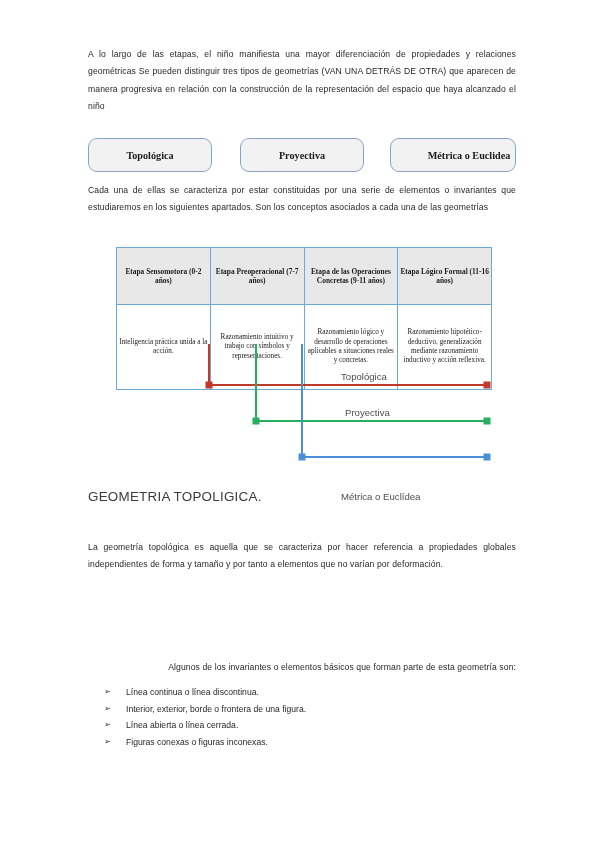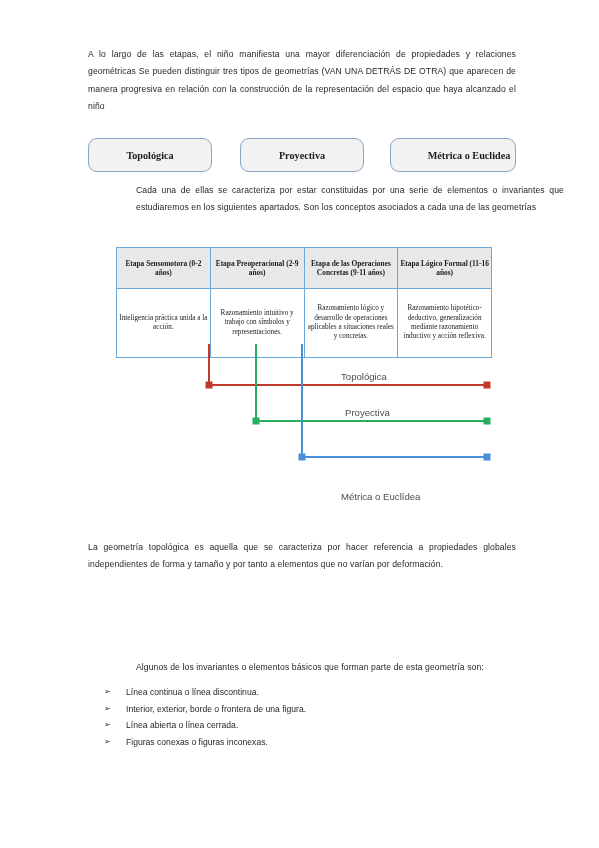--- a/index.html
+++ b/index.html
@@ -15,21 +15,21 @@
 
   
   .para{
     position:absolute;
     font-size:8.6px;
     line-height:17.4px;
     text-align:justify;
     color:#231f20;
     letter-spacing:.1px;
   }
-  .para.nojust{text-align:left;margin-left:48px;}
+  .para.nojust{text-align:right;}
 
   
   .pill{
     position:absolute;
     height:34px;
     border:1.1px solid #8aa4c8;
     border-radius:9px;
     background:#f2f2f2;
     display:flex;align-items:center;justify-content:center;
     font-family:"Liberation Serif", serif;
@@ -46,21 +46,21 @@
     width:376px;
     border-collapse:collapse;
     table-layout:fixed;
     font-family:"Liberation Serif", serif;
     color:#1a1a1a;
   }
   .etapas-table th,.etapas-table td{
     border:1px solid #6aa9d8;
     text-align:center;
     vertical-align:middle;
-    padding:4px 2px;
+    padding:12px 2px;
   }
   .etapas-table th{
     background:#e8e8e8;
     font-size:7.4px;
     line-height:9.4px;
     font-weight:bold;
     height:32px;
   }
   .etapas-table td{
     background:#ffffff;
@@ -122,27 +122,27 @@
   <div class="pill" style="left:88px;top:138px;width:124px;">
     <span>Topológica</span>
   </div>
   <div class="pill" style="left:240px;top:138px;width:124px;">
     <span>Proyectiva</span>
   </div>
   <div class="pill" style="left:390px;top:138px;width:126px;padding-left:32px;">
     <span>Métrica o Euclidea</span>
   </div>
 
-  <div class="para" style="left:88px;top:182px;width:428px;margin-left:48px;">Cada una de ellas se caracteriza por estar constituidas por una serie de elementos o invariantes que estudiaremos en los siguientes apartados. Son los conceptos asociados a cada una de las geometrías</div>
+  <div class="para" style="left:88px;top:182px;width:428px;">Cada una de ellas se caracteriza por estar constituidas por una serie de elementos o invariantes que estudiaremos en los siguientes apartados. Son los conceptos asociados a cada una de las geometrías</div>
 
   <table class="etapas-table">
     <thead>
       <tr>
         <th>Etapa Sensomotora (0-2 años)</th>
-        <th>Etapa Preoperacional (2-9 años)</th>
+        <th>Etapa Preoperacional (7-7 años)</th>
         <th>Etapa de las Operaciones Concretas (9-11 años)</th>
         <th>Etapa Lógico Formal (11-16 años)</th>
       </tr>
     </thead>
     <tbody>
       <tr>
         <td>Inteligencia práctica unida a la acción.</td>
         <td>Razonamiento intuitivo y trabajo con símbolos y representaciones.</td>
         <td>Razonamiento lógico y desarrollo de operaciones aplicables a situaciones reales y concretas.</td>
         <td>Razonamiento hipotético-deductivo, generalización mediante razonamiento inductivo y acción reflexiva.</td>
@@ -169,20 +169,21 @@
         <path d="M302 4 L302 117 L487 117" fill="none" stroke="#4a90d9" stroke-width="2"></path>
         <rect x="298.5" y="113.5" width="7" height="7" fill="#4a90d9"></rect>
         <rect x="483.5" y="113.5" width="7" height="7" fill="#4a90d9"></rect>
       </g>
     </svg>
     <div class="diag-label" style="left:341px;top:31px;">Topológica</div>
     <div class="diag-label" style="left:345px;top:67px;">Proyectiva</div>
     <div class="diag-label" style="left:341px;top:103px;margin-top:48px;">Métrica o Euclídea</div>
   </div>
 
+  <div class="heading">GEOMETRIA TOPOLIGICA.</div>
 
   <div class="para" style="left:88px;top:539px;width:428px;">La geometría topológica es aquella que se caracteriza por hacer referencia a propiedades globales independientes de forma y tamaño y por tanto a elementos que no varían por deformación.</div>
 
 
   <div class="para nojust" style="left:88px;top:659px;width:428px;">Algunos de los invariantes o elementos básicos que forman parte de esta geometría son:</div>
 
   <div class="bullets">
     <div class="bullet-row">
       <span class="bullet-mark">➢</span>
       <span class="bullet-text">Línea continua o línea discontinua.</span>

